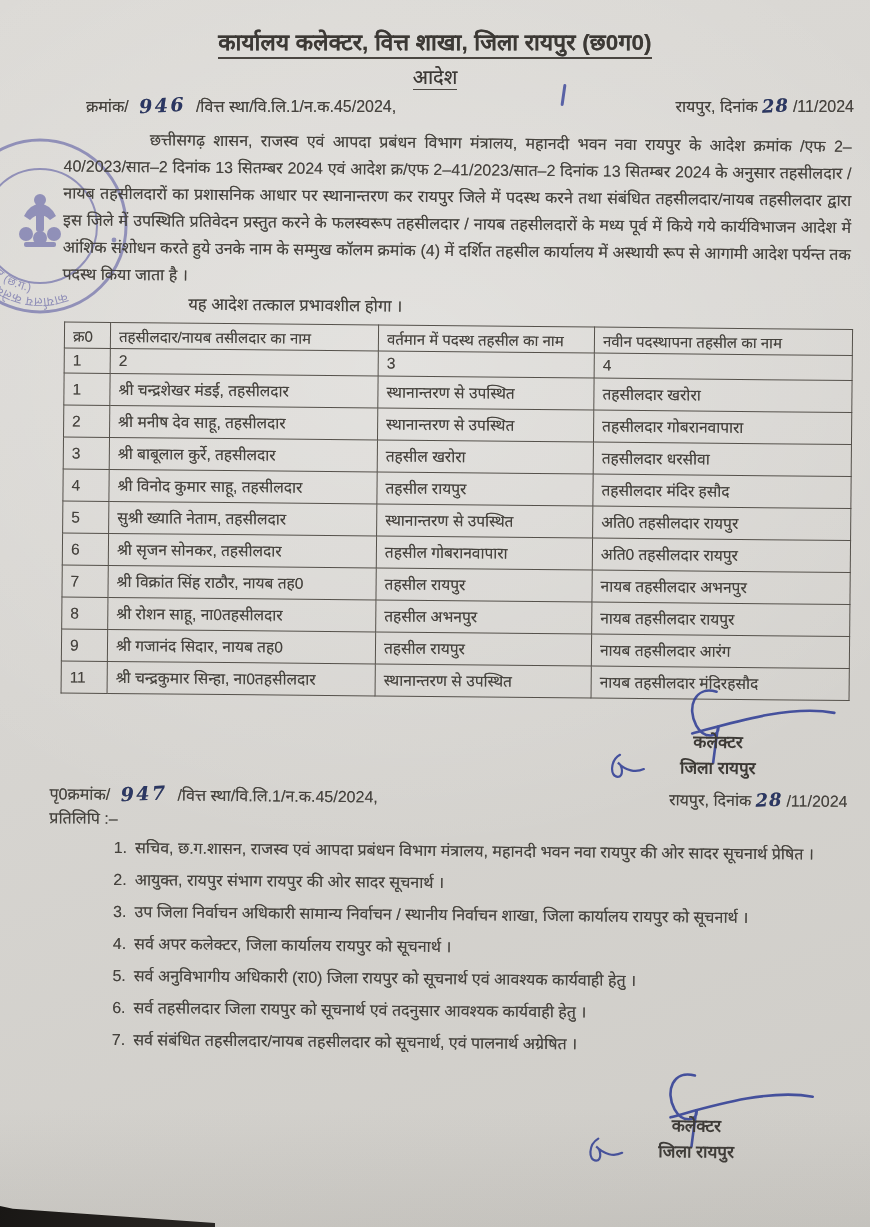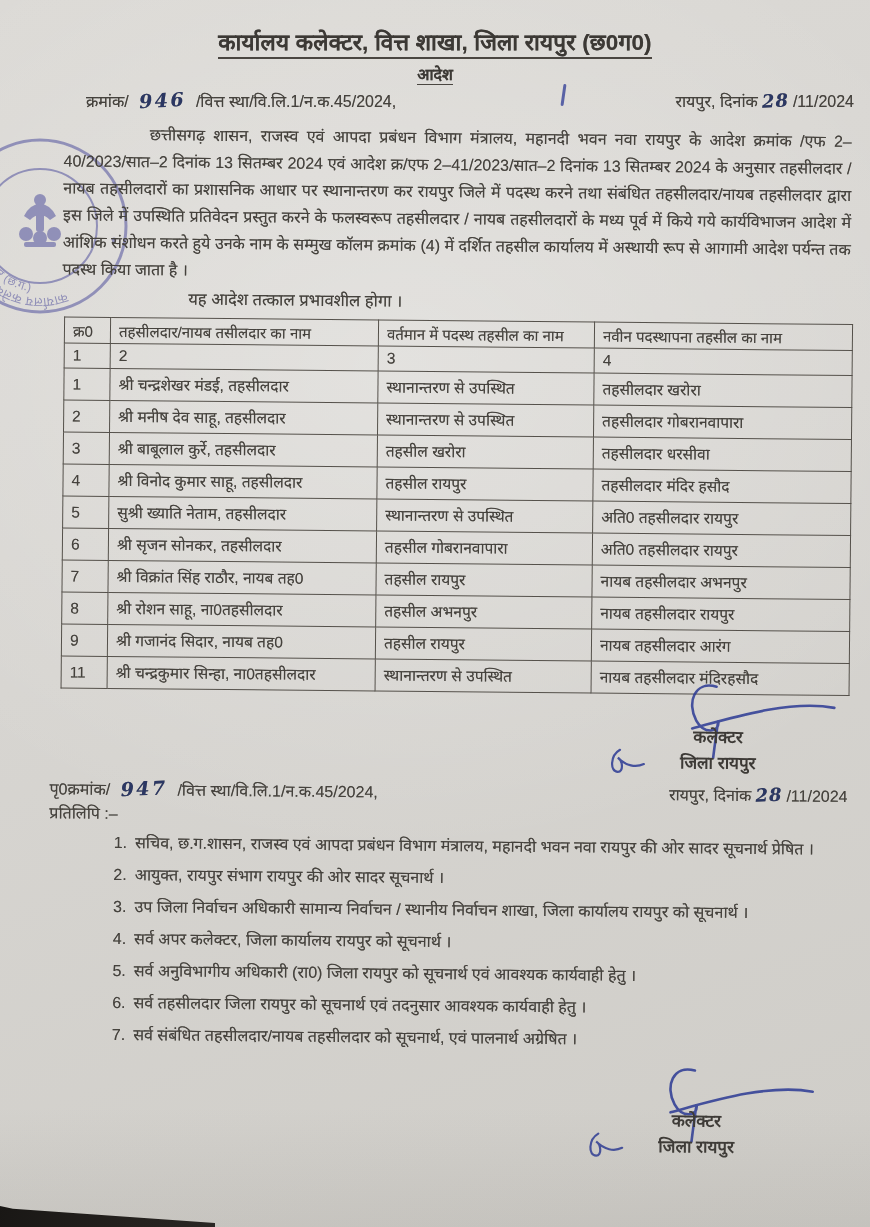--- a/index.html
+++ b/index.html
@@ -13,21 +13,21 @@
   }
   .paper{position:absolute;inset:0;}
   .ink{color:#45423d;text-shadow:0 0 .5px rgba(70,66,60,.55);}
   .tilt{transform:rotate(.55deg);transform-origin:18px 0;}
   .doc-title{
     text-align:center;font-size:22.5px;font-weight:bold;letter-spacing:.2px;
     margin:26px 0 4px 0;color:#3c3935;text-shadow:0 0 .6px rgba(60,57,53,.6);
   }
   .doc-title .u{border-bottom:2px solid #4a4641;padding-bottom:2px;}
   .order-heading{
-    text-align:center;font-size:16px;font-weight:bold;color:#3c3935;
+    text-align:center;font-size:20px;font-weight:normal;color:#3c3935;
     margin:6px 0 4px 0;text-shadow:0 0 .6px rgba(60,57,53,.6);
   }
   .order-heading .u{border-bottom:1.8px solid #4a4641;padding-bottom:1px;}
   .refline{
     display:flex;justify-content:space-between;align-items:baseline;
     margin:2px 16px 0 86px;font-size:16px;
   }
   .hand{
     font-family:"DejaVu Serif","Liberation Serif",serif;font-style:italic;font-weight:bold;
     color:#2b3763;letter-spacing:2.5px;font-size:19px;

